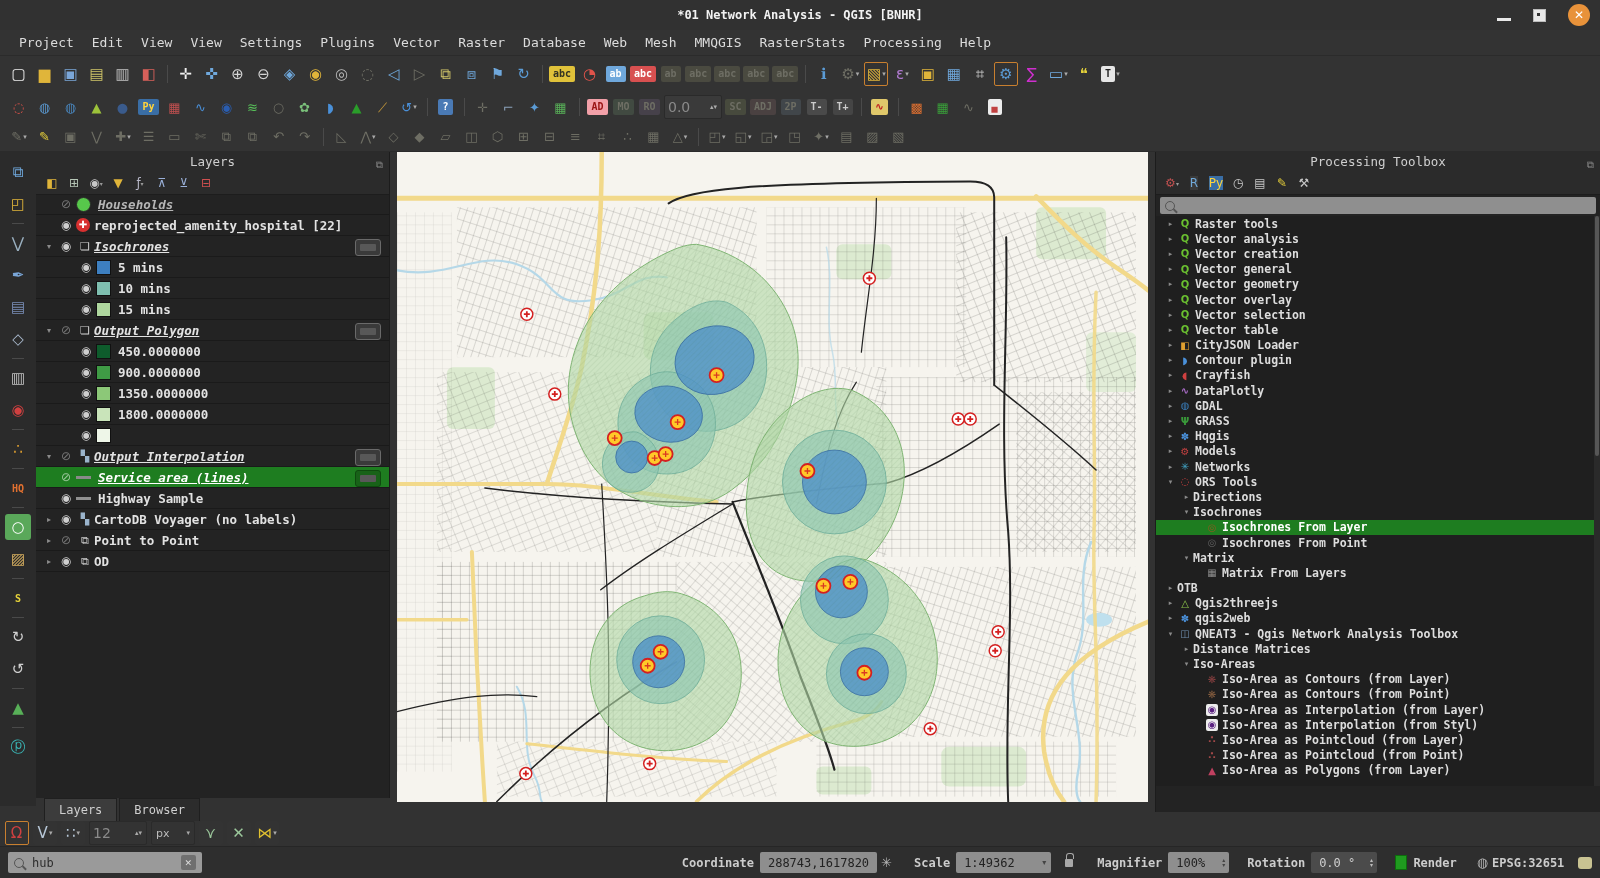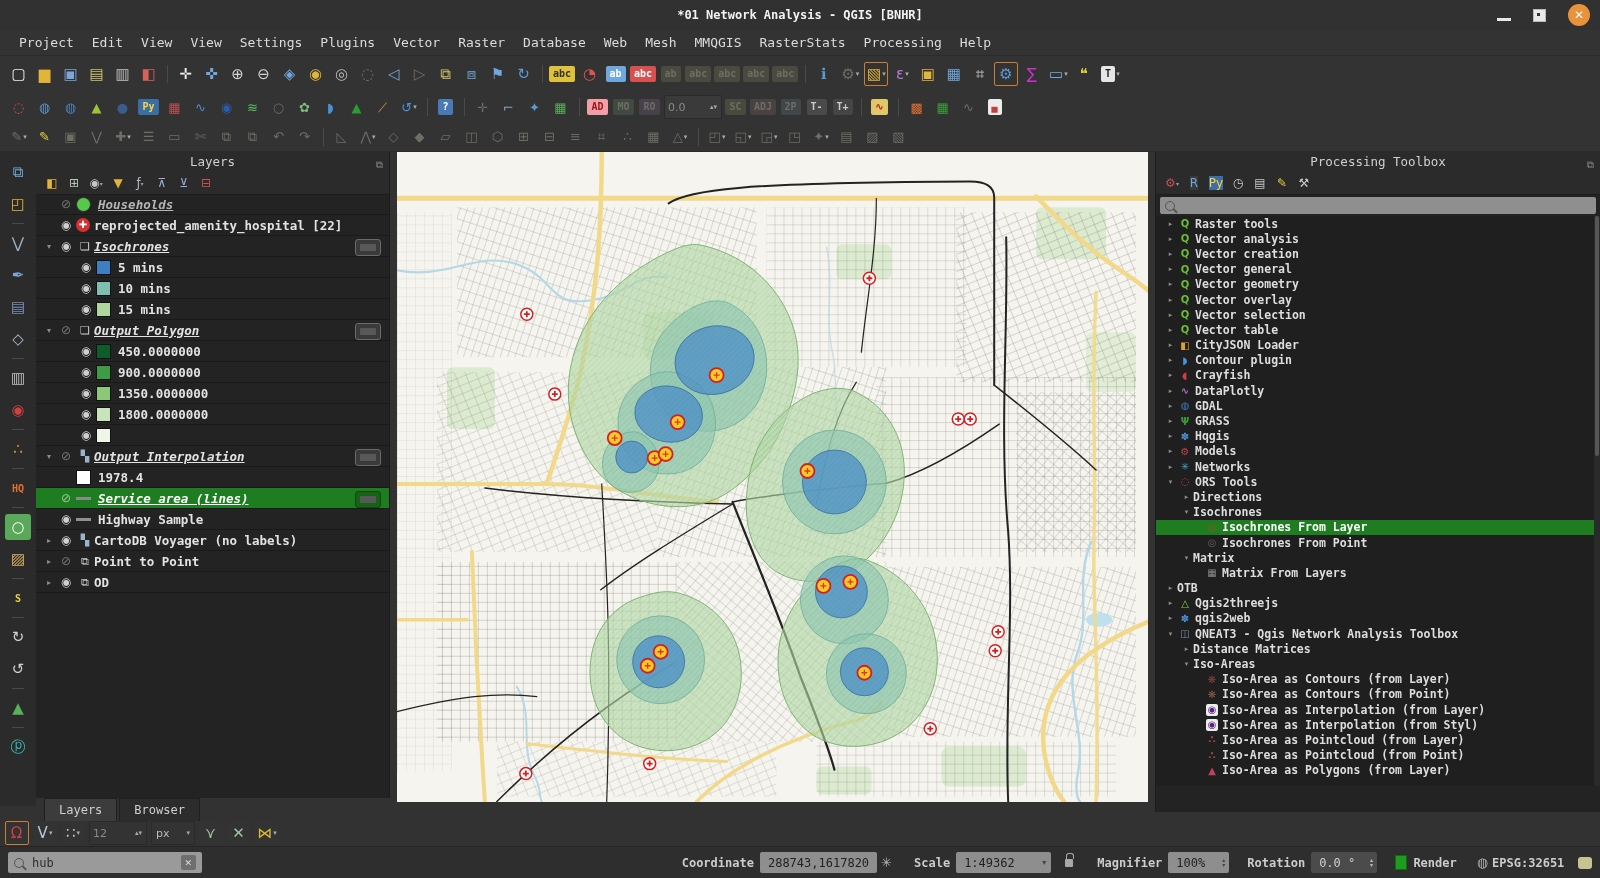--- a/index.html
+++ b/index.html
@@ -28,21 +28,21 @@
     margin:0 1px;position:relative;box-sizing:border-box;}
   .tbi .g{font-family:"DejaVu Sans",sans-serif;font-size:15px;line-height:1;}
   .tb2 .tbi .g,.tb3 .tbi .g{font-size:13px;}
   .tbi .caret{font-size:7px;color:#aaa;margin-left:1px;font-family:"DejaVu Sans",sans-serif;}
   .tbi.sep{min-width:1px;width:1px;height:18px;background:#4a4a4a;margin:0 5px;border-radius:0;}
   .tbi.dim .g{color:#6e6e64 !important;}
   .tbi.hl{border:1px solid #c87f2f;}
   .tbi.chip .g{font-family:"DejaVu Sans Mono",monospace;font-size:10px;font-weight:bold;
     padding:3px 4px;border-radius:2px;}
   .tbi.spinbox{width:58px;background:#3a3a3a;border:1px solid #2a2a2a;justify-content:space-between;padding:0 3px;}
-  .tbi.spinbox .g{font-size:11px;color:#8a8a8a;}
+  .tbi.spinbox .g{font-size:14px;color:#8a8a8a;}
   .tbi.spinbox .caret{width:8px;line-height:5px;font-size:7px;white-space:normal;word-break:break-all;}
   .tbi.combo{width:44px;background:#3a3a3a;border:1px solid #2a2a2a;justify-content:space-between;padding:0 4px;}
   .tbi.combo .g{font-size:11px;color:#bbb;}
   
   .leftstrip{left:0;top:152px;width:36px;height:654px;background:#2b2b2b;display:flex;flex-direction:column;
     align-items:center;padding-top:4px;box-sizing:border-box;}
   .vli{width:26px;height:26px;margin:3px 0;display:flex;align-items:center;justify-content:center;border-radius:3px;}
   .vli .g{font-family:"DejaVu Sans",sans-serif;font-size:15px;}
   .vli.vsep{height:5px;margin:1px 0;}
   .vli.vsep::after{content:"";width:12px;height:1px;background:#4a4a4a;}
@@ -1049,26 +1049,20 @@
       <div class="lrow nosw ital badge-on" style="padding-left: 6px;">
         <span class="arr">▾</span>
         <span class="eye" style="color: rgb(119, 119, 119);">⊘</span>
         <span class="lico" style="color: rgb(154, 180, 204);">▚</span>
 
         <span class="lbl">Output Interpolation</span>
         <span class="badge"></span>
       </div>
 
 
-      <div class="lrow noarr noico noeye" style="padding-left: 40px;">
-
-        <span class="sw" style="background: rgb(255, 255, 255);"></span>
-        <span class="lbl">1978.4</span>
-
-      </div>
 
       <div class="lrow noarr noico sel ital badge-on swline" style="padding-left: 20px;">
 
         <span class="eye" style="color: rgb(156, 200, 156);">⊘</span>
 
         <span class="sw" style="background: rgb(138, 138, 138);"></span>
         <span class="lbl">Service area (lines)</span>
         <span class="badge"></span>
       </div>
 

